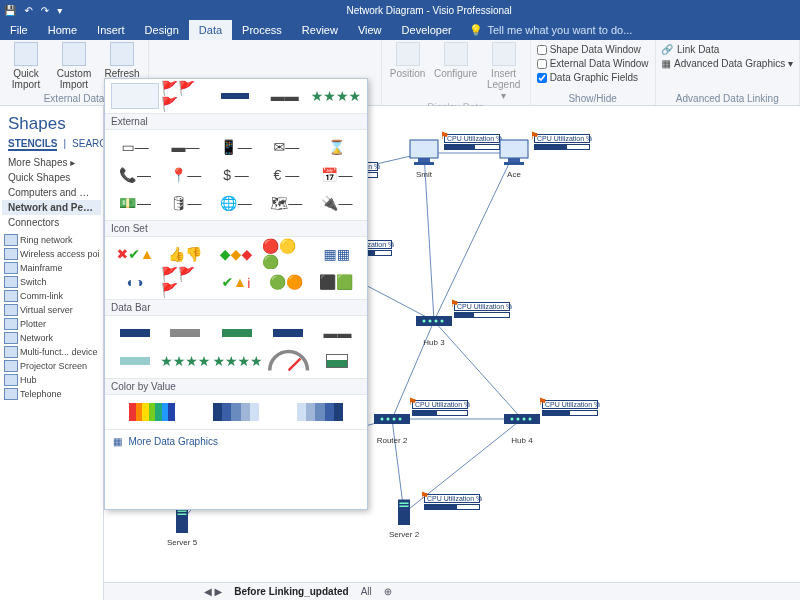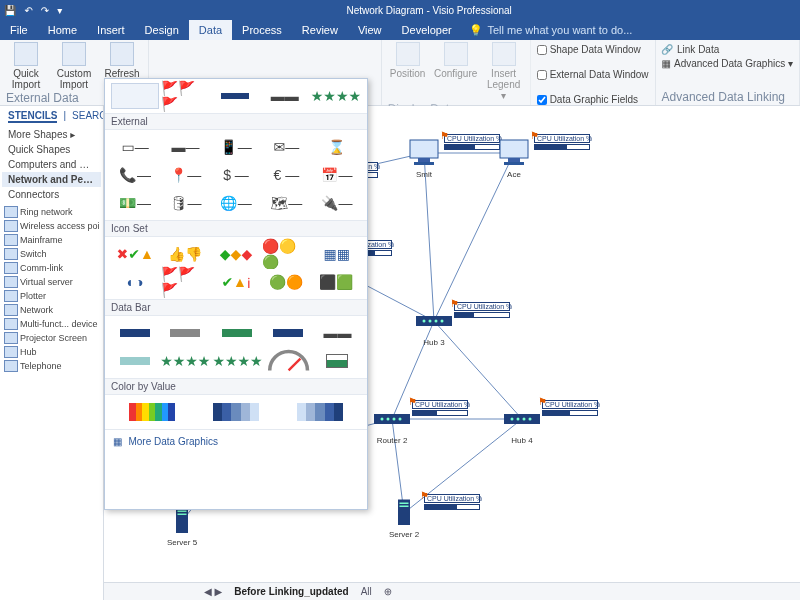--- a/index.html
+++ b/index.html
@@ -13,21 +13,21 @@
 
 
 .menutabs { height: 20px; background: #2b579a; color: #fff; display: flex; align-items: stretch; font-size: 11px; }
 .menutabs .tab { padding: 0 10px; display: flex; align-items: center; cursor: pointer; }
 .menutabs .tab.active { background: #eef3fa; color: #2b579a; }
 .menutabs .tell { flex: 1; display: flex; align-items: center; gap: 4px; color: #cfe0f5; padding-left: 8px; }
 
 
 .ribbon { height: 66px; background: #f4f6f9; border-bottom: 1px solid #d6dce4; display: flex; font-size: 10px; position: relative; }
 .rgroup { border-right: 1px solid #e1e6ec; padding: 2px 6px 0 6px; display: flex; flex-direction: column; justify-content: space-between; }
-.rgroup .label { text-align: left; color: #7a8aa0; font-size: 12px; padding: 1px 0; }
+.rgroup .label { text-align: center; color: #7a8aa0; font-size: 10px; padding: 1px 0; }
 .rgroup .body { display: flex; gap: 8px; align-items: flex-start; }
 .bigbtn { display: flex; flex-direction: column; align-items: center; gap: 2px; width: 40px; cursor: pointer; }
 .bigbtn .ic { width: 24px; height: 24px; background: #e4ecf7; border: 1px solid #b8c9df; }
 .chkrow { display: flex; align-items: center; gap: 3px; white-space: nowrap; }
 .chkrow input { width: 10px; height: 10px; }
 
 
 .leftpanel { position: absolute; top: 106px; left: 0; width: 104px; bottom: 0; background: #fff; border-right: 1px solid #d6dce4; padding: 4px 2px; overflow: hidden; }
 .leftpanel h2 { color: #2b579a; font-weight: 300; font-size: 17px; padding: 4px 6px; }
 .stenciltabs { display: flex; gap: 6px; padding: 0 6px 4px; font-size: 10px; color: #2b579a; }
@@ -136,21 +136,21 @@
           <div class="ic"></div>
           <span style="white-space:pre-line;text-align:center">Insert
 Legend ▾</span>
         </div>
     </div>
     <div class="label">Display Data</div>
   </div>
 
   <div class="rgroup">
     <div class="body">
-        <div style="display:flex;flex-direction:column;gap:14px;padding-top:2px">
+        <div style="display:flex;flex-direction:column;gap:3px;padding-top:2px">
       <label class="chkrow">
             <input type="checkbox" style="">
             <span>Shape Data Window</span>
           </label>
       <label class="chkrow">
             <input type="checkbox" style="">
             <span>External Data Window</span>
           </label>
       <label class="chkrow">
             <input type="checkbox" checked="" style="">
@@ -172,20 +172,21 @@
             <span>▦</span>
             <span>Advanced Data Graphics ▾</span>
           </div>
     </div>
       </div>
     <div class="label">Advanced Data Linking</div>
   </div>
 </div>
 
 <div class="leftpanel">
+  <h2>Shapes</h2>
   <div class="stenciltabs">
     <span class="active">STENCILS</span>
     <span>|</span>
     <span>SEARCH</span>
   </div>
   <div class="stencil-list">
     <div>More Shapes  ▸</div>
     <div>Quick Shapes</div>
     <div>Computers and Monitor</div>
     <div class="sel">Network and Periphera</div>

